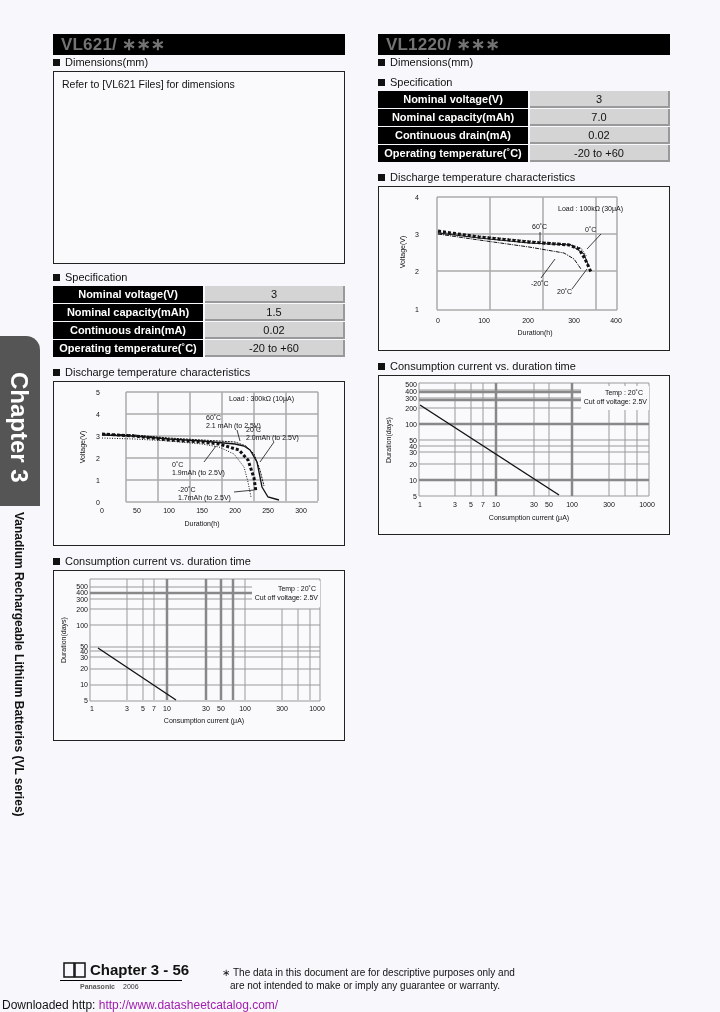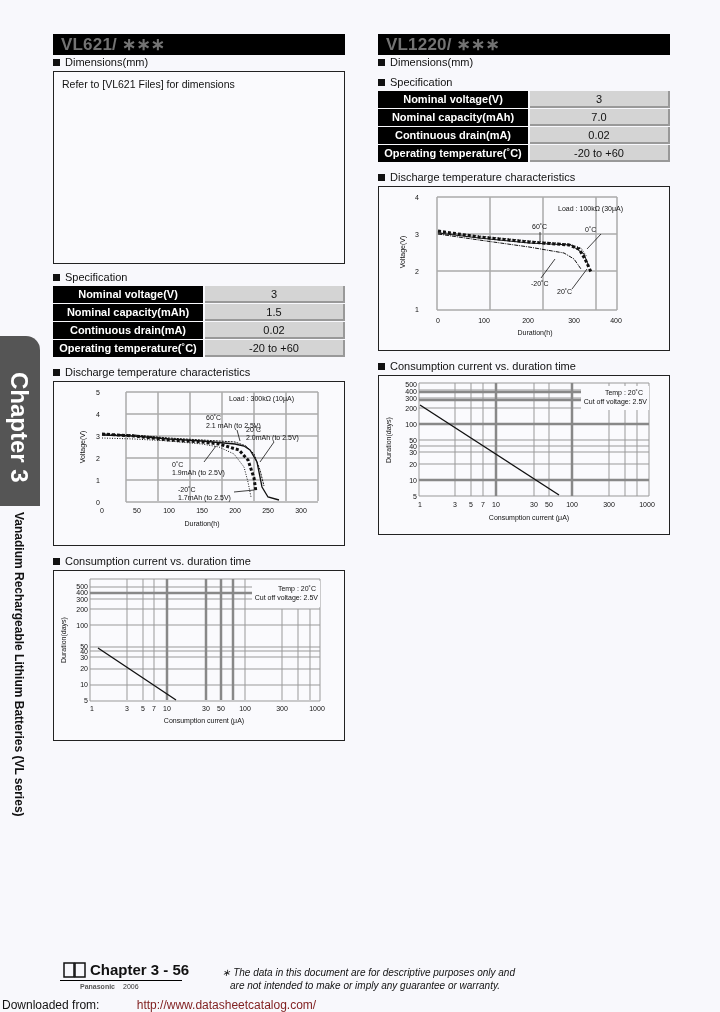--- a/index.html
+++ b/index.html
@@ -20,23 +20,23 @@
   .chart-box svg { display: block; }
   .sidebar-tab { position: absolute; left: 0; top: 336px; width: 40px; height: 170px; background: #555; border-radius: 0 14px 0 0; }
   .sidebar-tab span { position: absolute; left: 5px; top: 36px; color: #fff; font-size: 24px; font-weight: bold; writing-mode: vertical-rl; }
   .side-text { position: absolute; left: 12px; top: 512px; font-size: 12px; font-weight: bold; writing-mode: vertical-rl; white-space: nowrap; }
   .footer-chapter { position: absolute; left: 60px; top: 960px; width: 120px; }
   .book-icon { position: absolute; left: 3px; top: 2px; width: 24px; height: 16px; }
   .chap-num { position: absolute; left: 30px; top: 1px; font-size: 15px; font-weight: bold; white-space: nowrap; }
   .footer-line { position: absolute; left: 0; top: 20px; width: 122px; height: 1px; background: #000; }
   .brand { position: absolute; left: 20px; top: 23px; font-size: 7px; font-weight: bold; color: #555; }
   .year { position: absolute; left: 63px; top: 23px; font-size: 7px; color: #333; }
-  .disclaimer { position: absolute; left: 222px; top: 966px; font-size: 10px; line-height: 13px; font-style: italic; }
+  .disclaimer { position: absolute; left: 222px; top: 966px; font-size: 10px; line-height: 13px; }
   .downloaded { position: absolute; left: 2px; top: 998px; font-size: 12px; }
-  .downloaded a { color: #7f1d1d; text-decoration: none; margin-left: 34px; }
+  .downloaded a { color: #a21caf; text-decoration: none; }
 </style>
 </head>
 <body>
 
 <div class="sidebar-tab">
   <span>Chapter 3</span>
 </div>
 <div class="side-text">Vanadium Rechargeable Lithium Batteries (VL series)</div>
 
 <div class="col left">
@@ -371,14 +371,14 @@
   <span class="chap-num">Chapter 3 - 56</span>
   <div class="footer-line"></div>
   <span class="brand">Panasonic</span>
   <span class="year">2006</span>
 </div>
 <div class="disclaimer">
   <div>∗ The data in this document are for descriptive purposes only and</div>
   <div style="padding-left:8px">are not intended to make or imply any guarantee or warranty.</div>
 </div>
 <div class="downloaded">
-  <span>Downloaded from: </span><a>http://www.datasheetcatalog.com/</a>
+  <span>Downloaded http: </span><a>http://www.datasheetcatalog.com/</a>
 </div>
 
 </body></html>

